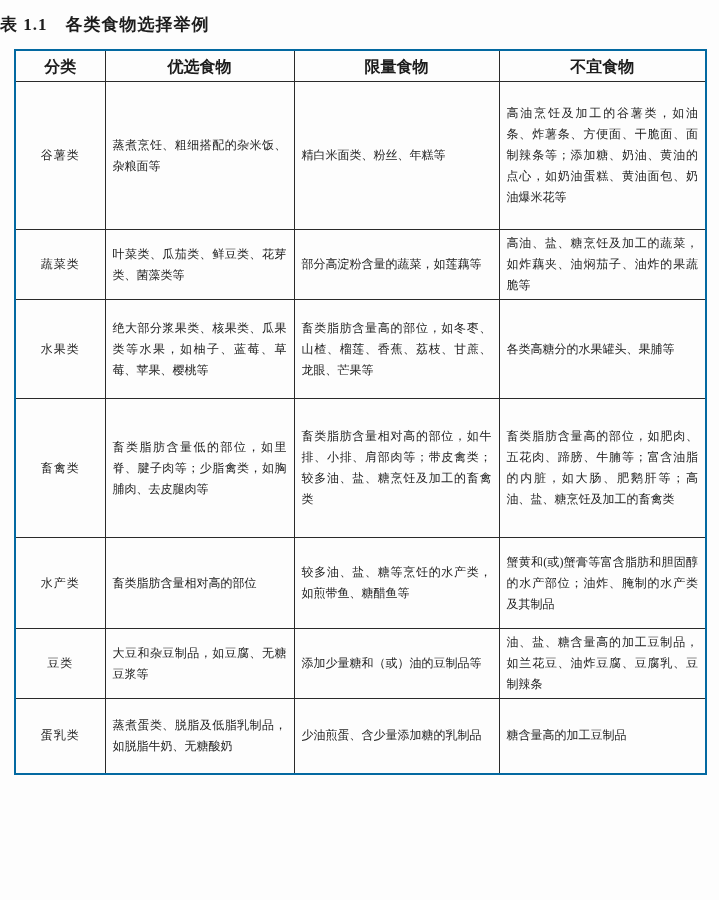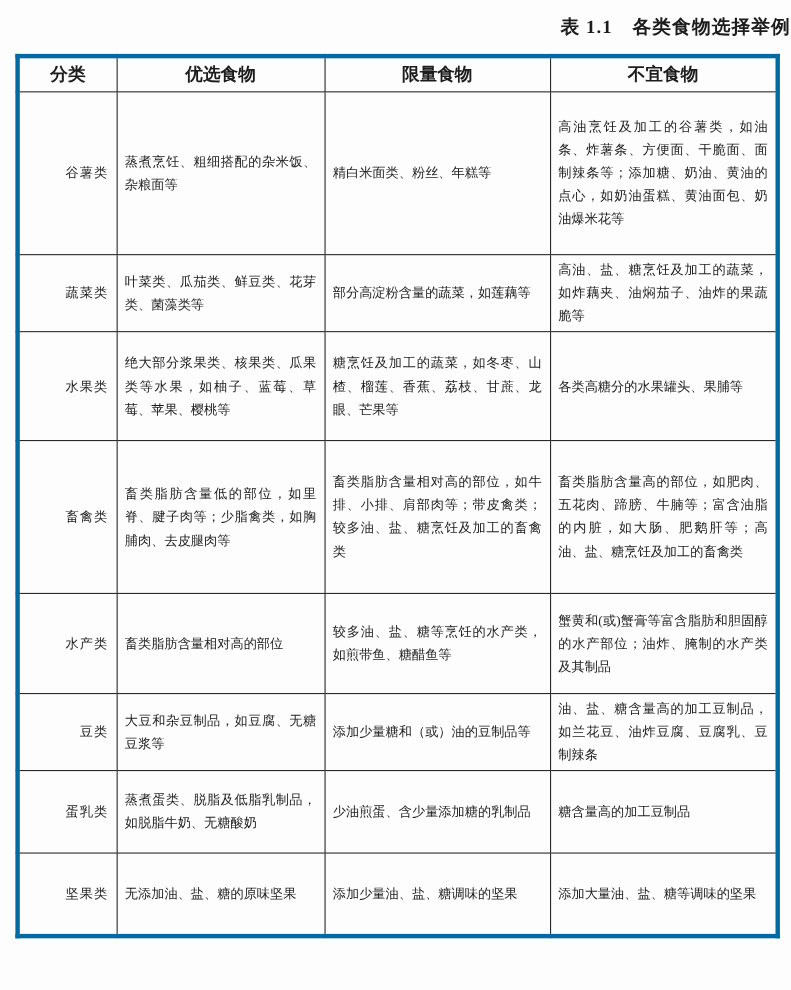--- a/index.html
+++ b/index.html
@@ -4,51 +4,51 @@
 <style>
   html,body{margin:0;padding:0;}
   body{
     width:719px;height:900px;
     background:#fdfdfd;
     font-family:"Liberation Serif","DejaVu Serif",serif;
     color:#1c1c1c;
     overflow:hidden;
   }
   .page-title{
-    text-align:right;
+    text-align:left;
     font-weight:bold;
     font-size:17px;
     letter-spacing:1px;
     padding-top:13px;
     margin:0 0 13px 0;
   }
   table.food-table{
     border-collapse:collapse;
     table-layout:fixed;
     width:691px;
     margin:0 auto 14px 14px;
-    border:4px solid #0369a1;
+    border:2px solid #0369a1;
   }
   .food-table th,.food-table td{
     border:1px solid #2a2a2a;
     font-size:12px;
     line-height:21px;
     padding:3px 7px;
     vertical-align:middle;
     word-break:break-all;
   }
   .food-table th{
     font-weight:bold;
     font-size:16px;
     text-align:center;
     height:26px;
     padding:2px 4px;
   }
   .food-table td.cat{
-    text-align:right;
+    text-align:center;
     letter-spacing:1px;
   }
   .food-table td.body-cell{
     text-align:justify;
     text-justify:inter-ideograph;
   }
   col.c1{width:90px}
   col.c2{width:189px}
   col.c3{width:205px}
   col.c4{width:207px}
@@ -94,21 +94,21 @@
   <tr>
     <td class="cat">蔬菜类</td>
     <td class="body-cell">叶菜类、瓜茄类、鲜豆类、花芽类、菌藻类等</td>
     <td class="body-cell">部分高淀粉含量的蔬菜，如莲藕等</td>
     <td class="body-cell">高油、盐、糖烹饪及加工的蔬菜，如炸藕夹、油焖茄子、油炸的果蔬脆等</td>
   </tr>
 
   <tr>
     <td class="cat">水果类</td>
     <td class="body-cell">绝大部分浆果类、核果类、瓜果类等水果，如柚子、蓝莓、草莓、苹果、樱桃等</td>
-    <td class="body-cell">糖烹饪及加工的蔬菜，如冬枣、山楂、榴莲、香蕉、荔枝、甘蔗、龙眼、芒果等</td>
+    <td class="body-cell">畜类脂肪含量高的部位，如冬枣、山楂、榴莲、香蕉、荔枝、甘蔗、龙眼、芒果等</td>
     <td class="body-cell">各类高糖分的水果罐头、果脯等</td>
   </tr>
 
   <tr>
     <td class="cat">畜禽类</td>
     <td class="body-cell">畜类脂肪含量低的部位，如里脊、腱子肉等；少脂禽类，如胸脯肉、去皮腿肉等</td>
     <td class="body-cell">畜类脂肪含量相对高的部位，如牛排、小排、肩部肉等；带皮禽类；较多油、盐、糖烹饪及加工的畜禽类</td>
     <td class="body-cell">畜类脂肪含量高的部位，如肥肉、五花肉、蹄膀、牛腩等；富含油脂的内脏，如大肠、肥鹅肝等；高油、盐、糖烹饪及加工的畜禽类</td>
   </tr>
 
@@ -127,20 +127,14 @@
   </tr>
 
   <tr>
     <td class="cat">蛋乳类</td>
     <td class="body-cell">蒸煮蛋类、脱脂及低脂乳制品，如脱脂牛奶、无糖酸奶</td>
     <td class="body-cell">少油煎蛋、含少量添加糖的乳制品</td>
     <td class="body-cell">糖含量高的加工豆制品</td>
   </tr>
 
 
-  <tr>
-    <td class="cat">坚果类</td>
-    <td class="body-cell">无添加油、盐、糖的原味坚果</td>
-    <td class="body-cell">添加少量油、盐、糖调味的坚果</td>
-    <td class="body-cell">添加大量油、盐、糖等调味的坚果</td>
-  </tr>
 </tbody>
 </table>
 
 </body></html>

